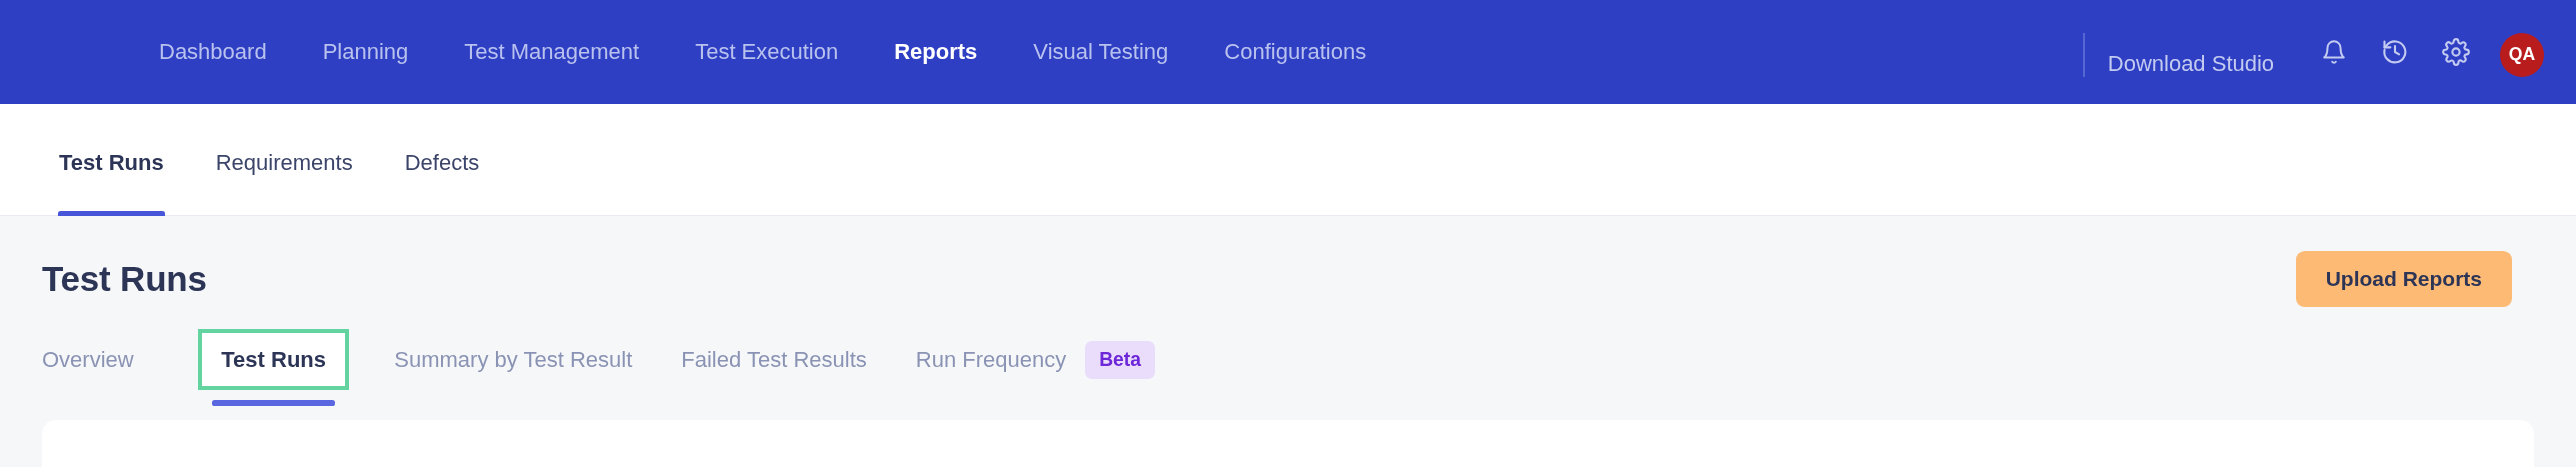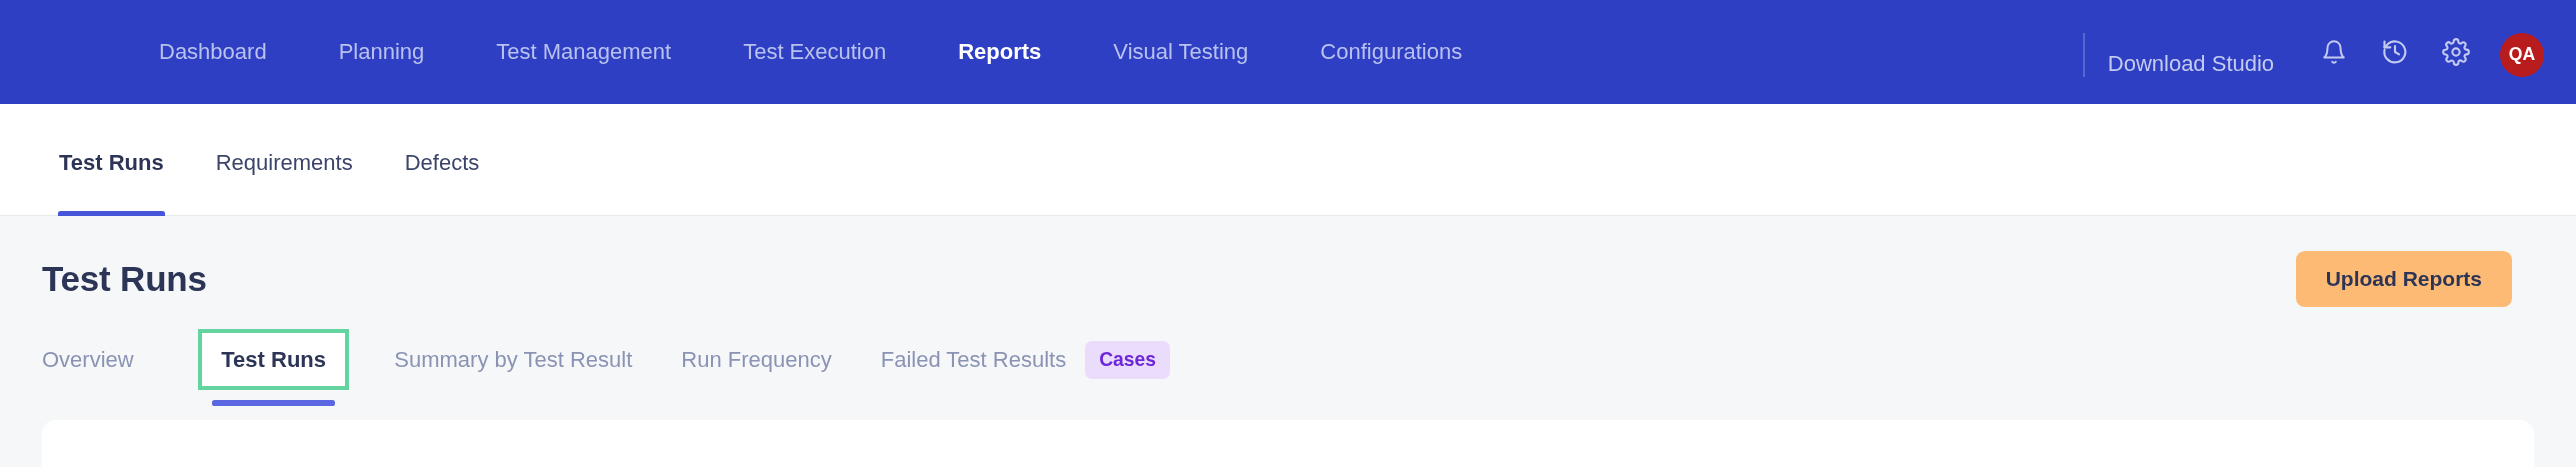--- a/index.html
+++ b/index.html
@@ -68,21 +68,21 @@
   .brand-caret {
     margin-left: 10.5px;
     display: inline-flex;
     align-items: center;
     cursor: pointer;
   }
 
   .nav-links {
     display: flex;
     align-items: center;
-    gap: 16px;
+    gap: 0;
     margin-left: 98px;
   }
   .nav-link {
     color: #b9c2ee;
     font-size: 22px;
     padding: 0 28px;
     white-space: nowrap;
     cursor: pointer;
     text-decoration: none;
   }
@@ -325,20 +325,20 @@
 
   <div class="page-head">
     <div class="page-title">Test Runs</div>
     <button class="upload-btn">Upload Reports</button>
   </div>
 
   <div class="report-tabs">
     <div class="report-tab">Overview</div>
     <div class="report-tab active">Test Runs</div>
     <div class="report-tab">Summary by Test Result</div>
+    <div class="report-tab">Failed Test Results</div>
     <div class="report-tab">Run Frequency</div>
-    <div class="report-tab">Failed Test Results</div>
-    <div class="beta-badge">Cases</div>
+    <div class="beta-badge">Beta</div>
   </div>
 
   <div class="content-card"></div>
 </div>
 
 
 </body></html>

